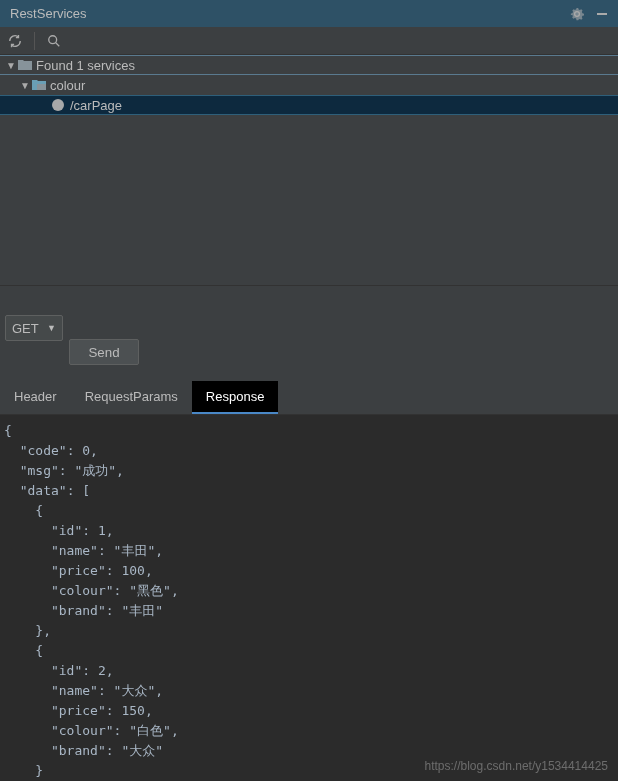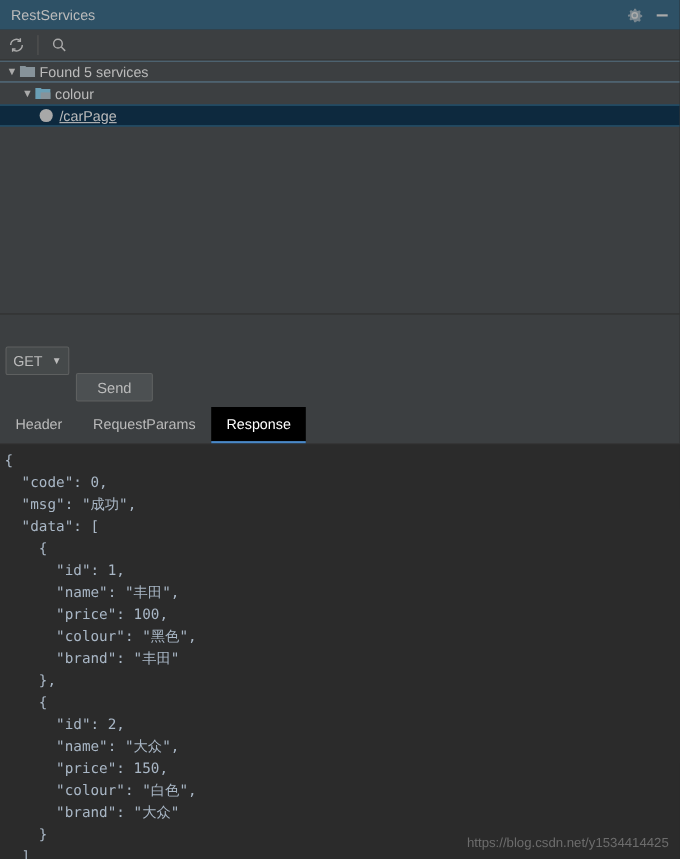--- a/index.html
+++ b/index.html
@@ -45,21 +45,21 @@
     }
     .tree-row {
       height: 20px;
       display: flex;
       align-items: center;
       padding-left: 6px;
       color: #bbbbbb;
     }
     .tree-row.level-1 { padding-left: 6px; }
     .tree-row.level-2 { padding-left: 20px; }
-    .tree-row.level-3 { padding-left: 36px; text-decoration: underline; }
+    .tree-row.level-3 { padding-left: 52px; }
     .tree-row.selected {
       background: #0d293e;
       border-top: 1px solid #2e5f7a;
       border-bottom: 1px solid #2e5f7a;
     }
     .tree-row.highlighted-label { 
       border-bottom: 1px solid #5a7a8f;
       border-top: 1px solid #5a7a8f;
     }
     .tree-arrow {
@@ -140,20 +140,21 @@
     .tabs {
       display: flex;
       background: #3c3f41;
       border-bottom: 1px solid #323232;
     }
     .tab {
       padding: 8px 14px;
       color: #bbbbbb;
       cursor: pointer;
       border-bottom: 2px solid transparent;
+      margin-top: 11px;
     }
     .tab.active {
       background: #000000;
       border-bottom: 2px solid #4a88c7;
       color: #ffffff;
     }
     .response-body {
       padding: 6px 4px;
       font-family: "Consolas", "Monaco", monospace;
       font-size: 13px;
@@ -212,21 +213,21 @@
 </div>
 
 <div class="tree">
   <div class="tree-row level-1 highlighted-label">
     <span class="tree-arrow">▼</span>
     <span class="folder-icon">
       <svg width="14" height="12" viewBox="0 0 14 12">
           <path d="M0 1h5l1 1h8v9H0z" fill="#87939a"></path>
         </svg>
     </span>
-    <span>Found 5 services</span>
+    <span>Found 1 services</span>
   </div>
   <div class="tree-row level-2">
     <span class="tree-arrow">▼</span>
     <span class="folder-icon">
       <svg width="14" height="12" viewBox="0 0 14 12">
           <path d="M0 1h5l1 1h8v9H0z" fill="#6a9fb5"></path>
           <rect x="5" y="5" width="9" height="6" fill="#87939a"></rect>
         </svg>
     </span>
     <span>colour</span>

